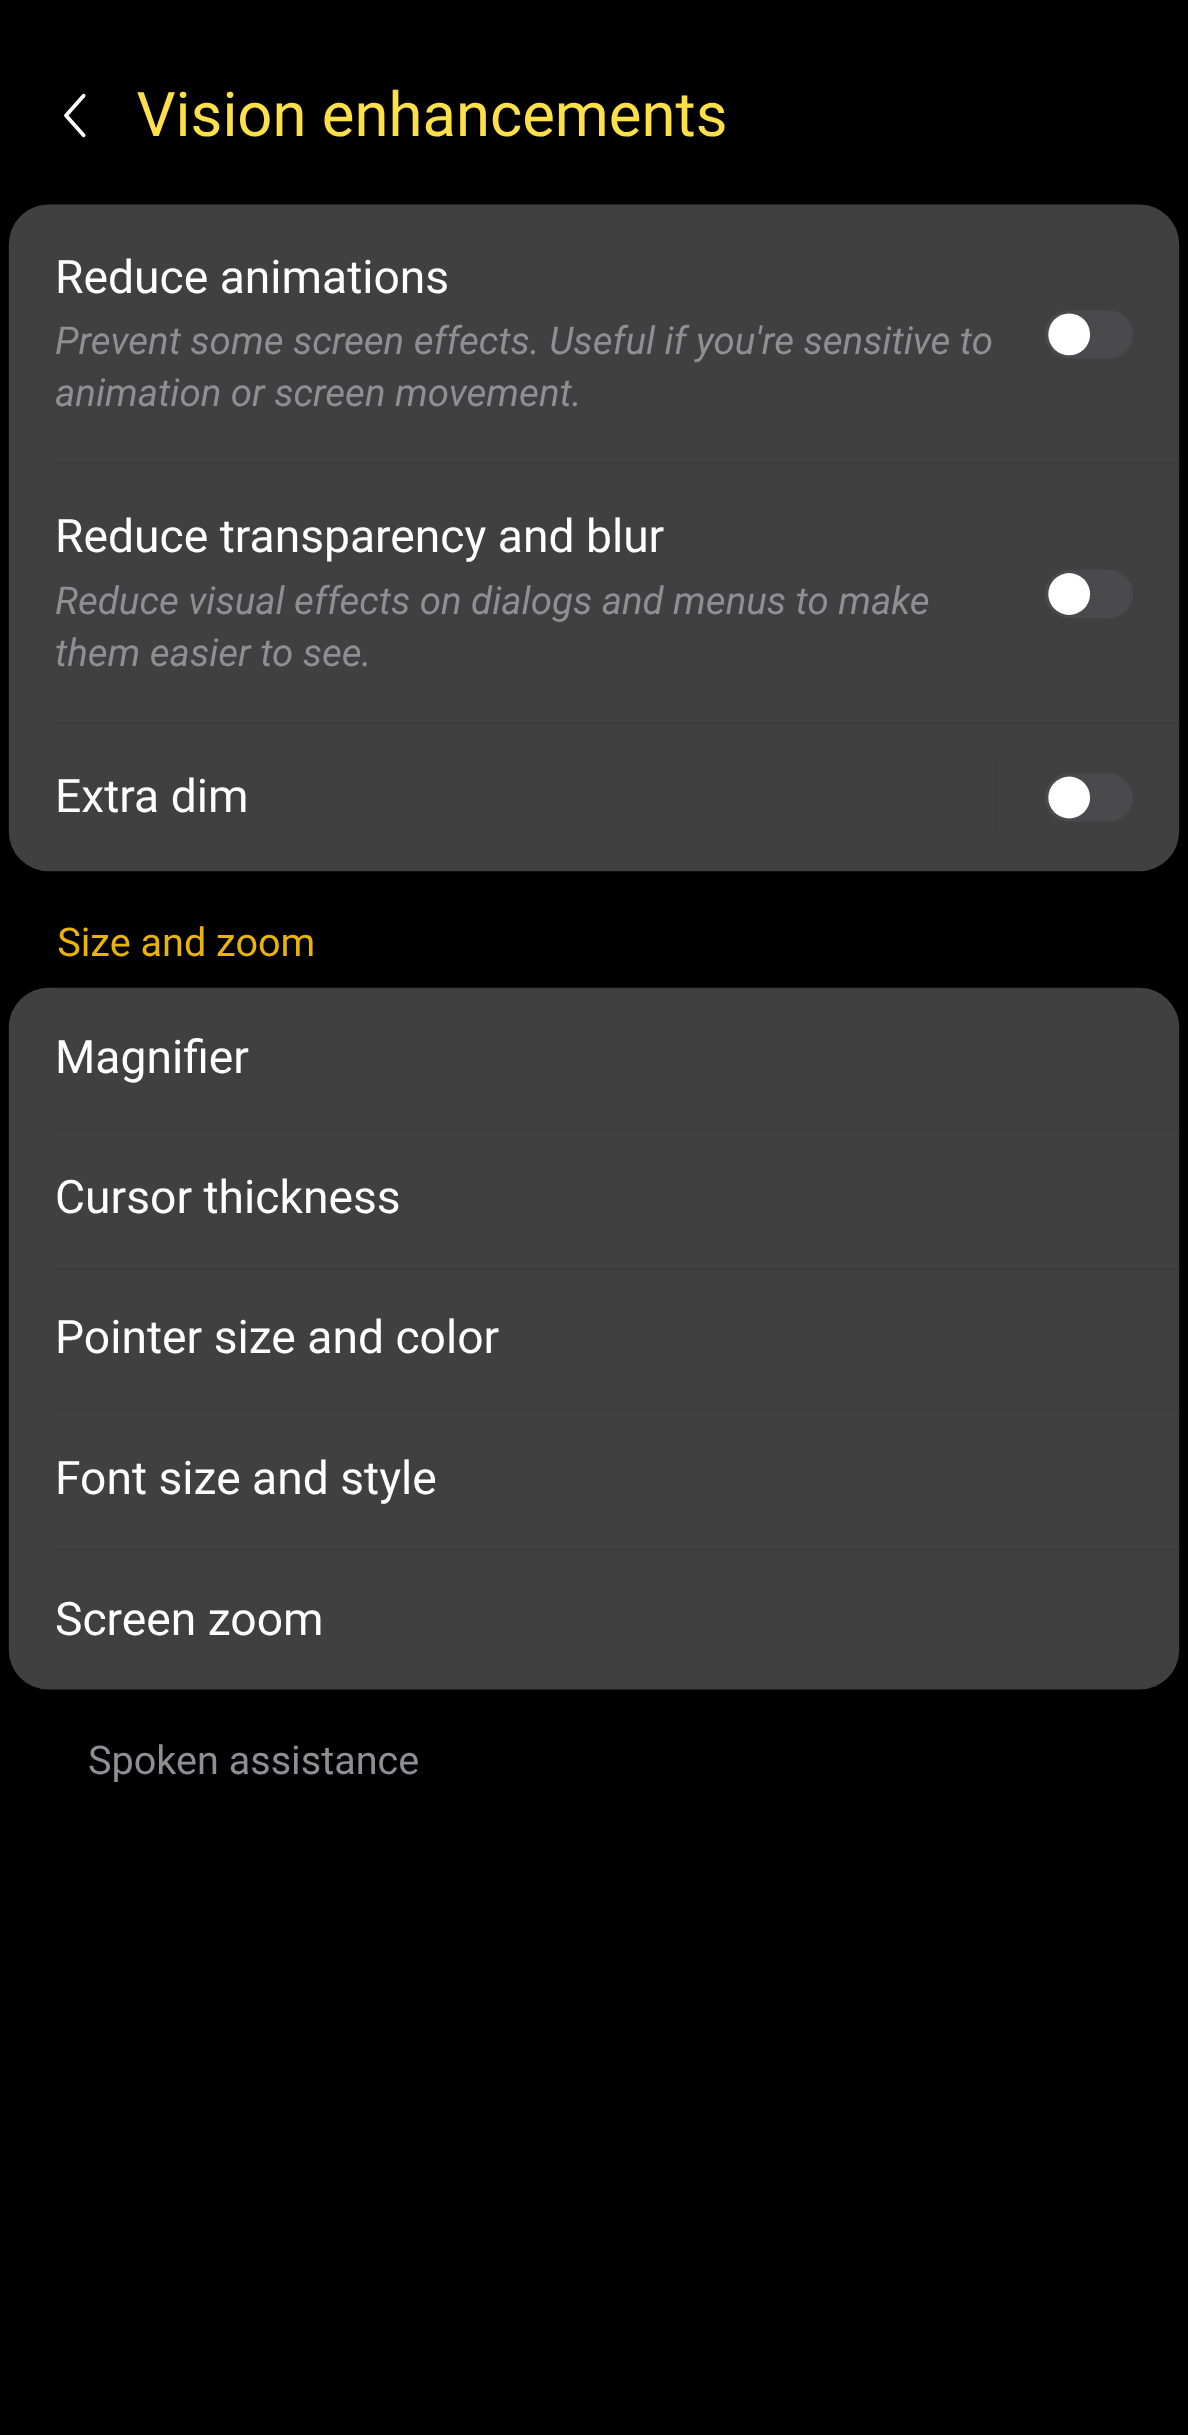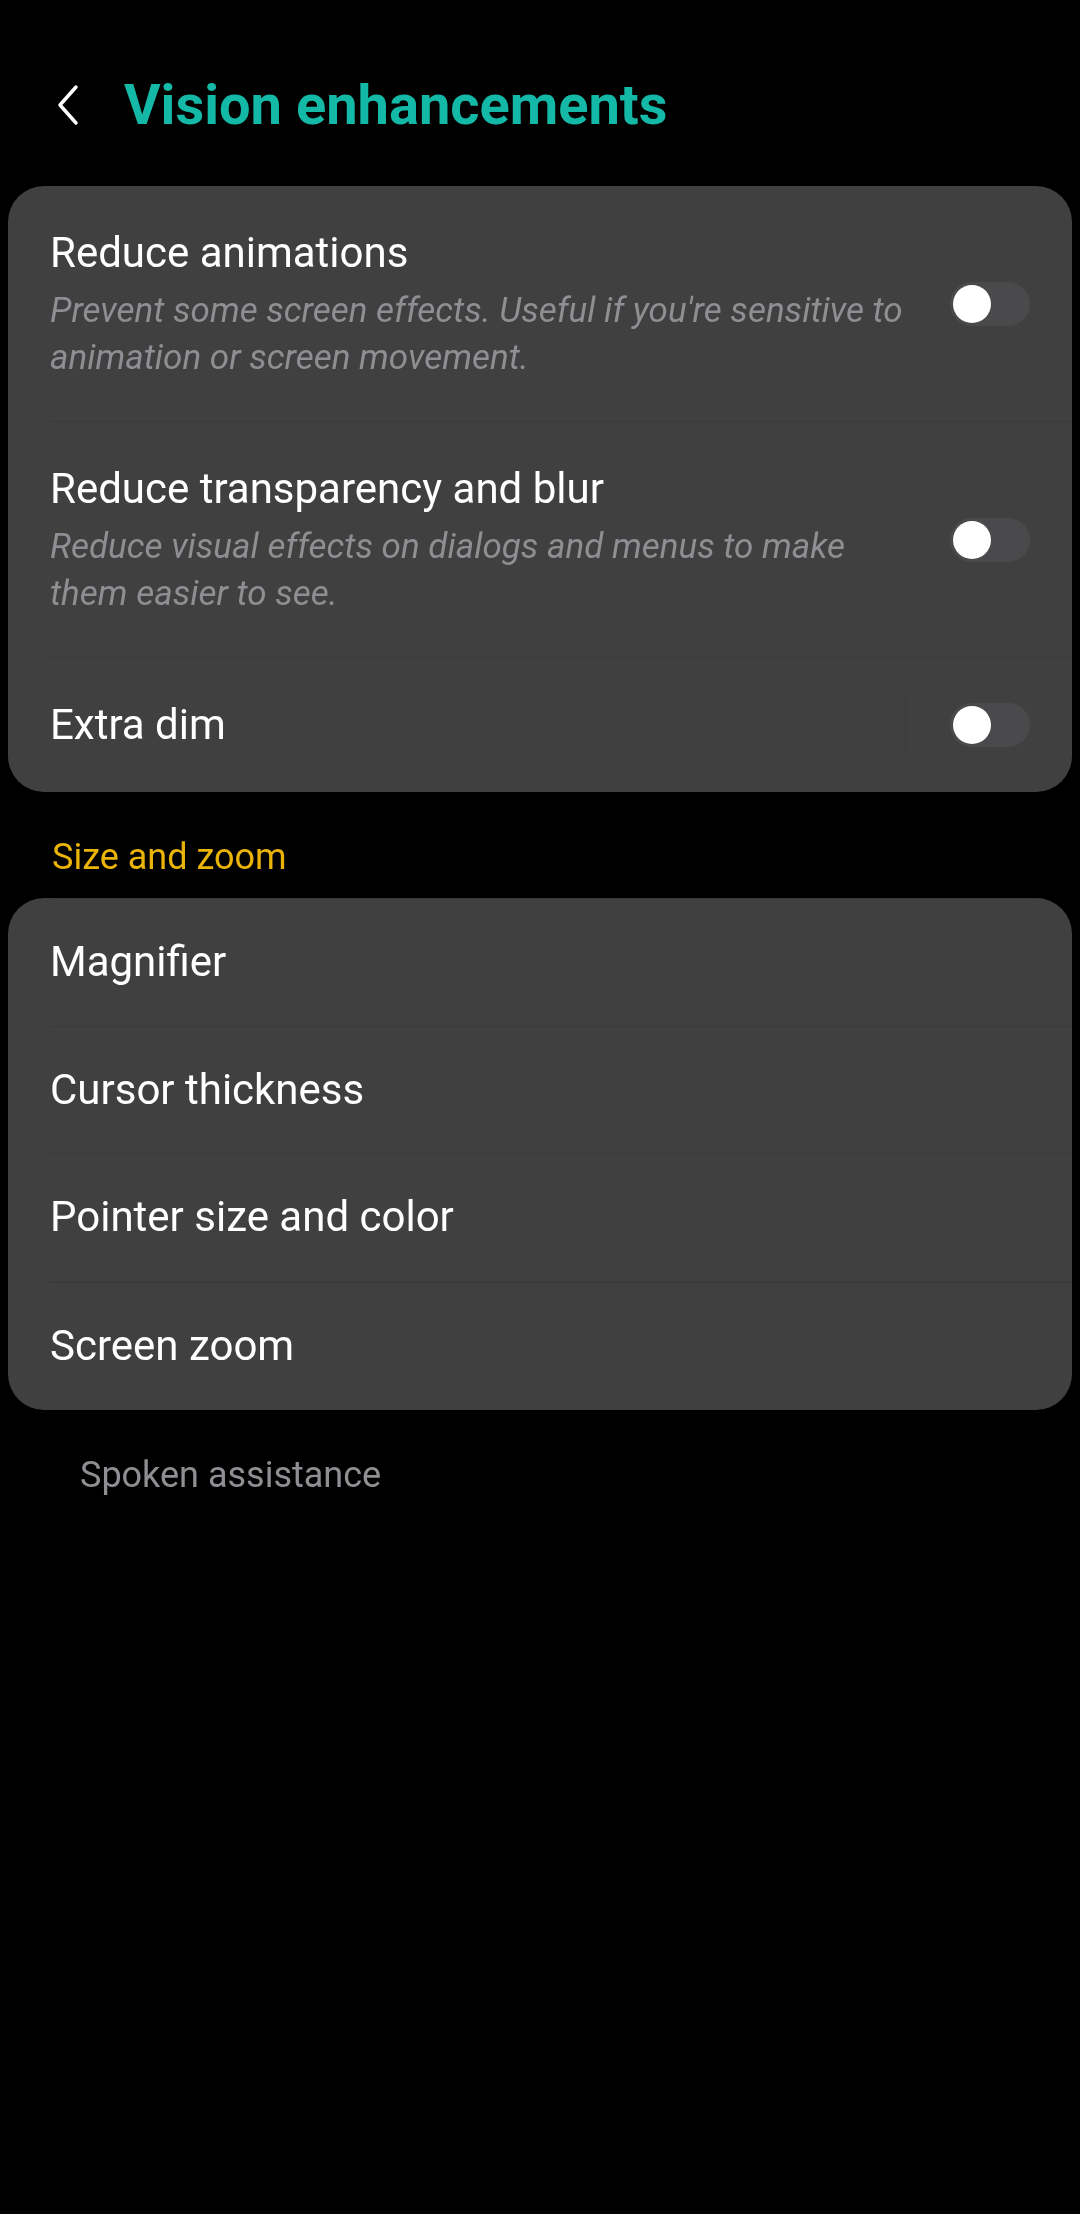--- a/index.html
+++ b/index.html
@@ -27,22 +27,22 @@
       display: flex;
       align-items: center;
       justify-content: center;
     }
     .back-icon svg {
       width: 28px;
       height: 44px;
     }
     .page-title {
       font-size: 56px;
-      font-weight: 700;
-      color: #14b8a6;
+      font-weight: 400;
+      color: #fde047;
     }
     .card {
       background: #404040;
       border-radius: 36px;
       margin: 0 8px;
       overflow: hidden;
     }
     .setting-item {
       display: flex;
       align-items: center;
@@ -172,20 +172,25 @@
       <div class="setting-title">Cursor thickness</div>
     </div>
   </div>
   <div class="divider"></div>
   <div class="setting-item">
     <div class="setting-text">
       <div class="setting-title">Pointer size and color</div>
     </div>
   </div>
   <div class="divider"></div>
+  <div class="setting-item">
+    <div class="setting-text">
+      <div class="setting-title">Font size and style</div>
+    </div>
+  </div>
   <div class="divider"></div>
   <div class="setting-item">
     <div class="setting-text">
       <div class="setting-title">Screen zoom</div>
     </div>
   </div>
 </div>
 
 <div class="last-section-label">Spoken assistance</div>
 

